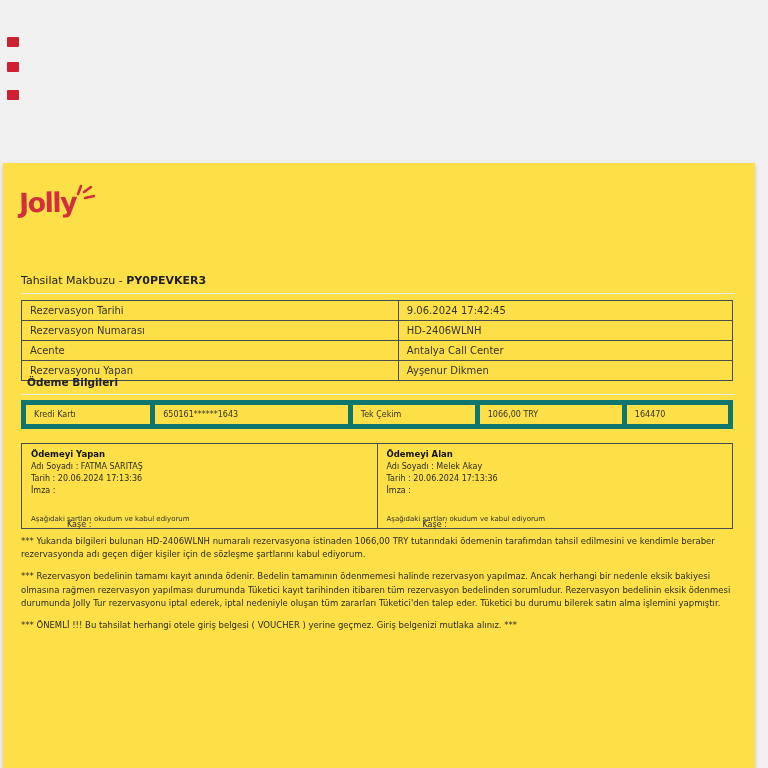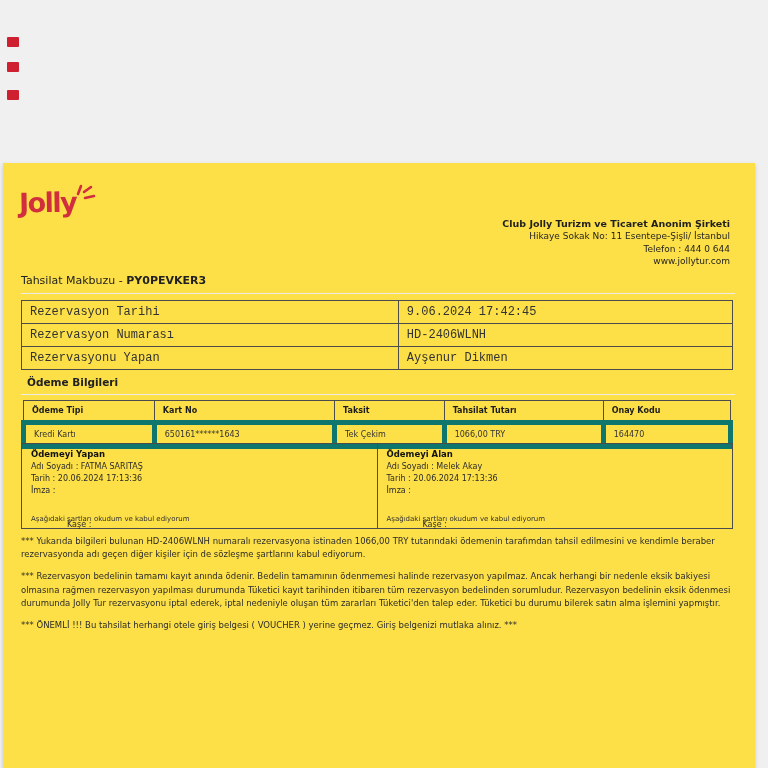--- a/index.html
+++ b/index.html
@@ -33,21 +33,21 @@
   }
   .company-name{font-weight:bold;font-size:9.5px;}
 
   
   .doc-title{position:absolute;left:18px;top:111px;font-size:11px;color:#222;}
   .doc-title .code{font-weight:bold;}
   .title-rule{position:absolute;left:18px;right:20px;top:130px;border-top:1px solid #ececec;}
 
   
   table{border-collapse:collapse;}
-  .res-table{position:absolute;left:18px;top:137px;width:712px;font-size:12px;color:#333;font-family:Liberation Mono, monospace;}
+  .res-table{position:absolute;left:18px;top:137px;width:712px;font-size:10px;color:#333;}
   .res-table td{border:1px solid #4c4c4c;padding:4px 8px;height:8px;}
   .res-label{width:53%;}
 
   .section-title{position:absolute;left:24px;top:213px;font-size:10.5px;font-weight:bold;color:#222;}
   .section-rule{position:absolute;left:18px;right:20px;top:231px;border-top:1px solid #ececec;}
 
   .pay-table{position:absolute;left:18px;top:237px;width:712px;font-size:8px;color:#333;}
   .pay-table th{border:1px solid #4c4c4c;padding:5px 8px;text-align:left;font-size:8px;font-weight:bold;color:#1d1d1d;}
   .pay-table td{border:5px solid #0f766e;padding:5px 8px;height:9px;}
   .c1{width:18.5%;} .c2{width:25.5%;} .c3{width:15.5%;} .c4{width:22.5%;} .c5{width:18%;}
@@ -82,59 +82,50 @@
     <span class="logo-text">Jolly</span>
     <svg class="logo-rays" width="22" height="20" viewBox="0 0 22 20">
       <g stroke="#d12e3e" stroke-width="2.6" stroke-linecap="round" fill="none">
         <path d="M4 11 L7 3"></path>
         <path d="M10 9 L17 4"></path>
         <path d="M11 15 L20 13"></path>
       </g>
     </svg>
   </div>
 
-  <div class="company">
-    <div class="company-name">Club Jolly Turizm ve Ticaret Anonim Şirketi</div>
-    <div>Hikaye Sokak No: 11 Esentepe-Şişli/ İstanbul</div>
-    <div>Telefon : 444 0 644</div>
-    <div>www.jollytur.com</div>
-  </div>
 
   <div class="doc-title"><span>Tahsilat Makbuzu - </span><span class="code">PY0PEVKER3</span></div>
   <div class="title-rule"></div>
 
   <table class="res-table">
     <tbody>
         <tr>
       <td class="res-label">Rezervasyon Tarihi</td>
       <td>9.06.2024 17:42:45</td>
     </tr>
     <tr>
       <td class="res-label">Rezervasyon Numarası</td>
       <td>HD-2406WLNH</td>
     </tr>
     <tr>
+      <td class="res-label">Acente</td>
+      <td>Antalya Call Center</td>
+    </tr>
+    <tr>
       <td class="res-label">Rezervasyonu Yapan</td>
       <td>Ayşenur Dikmen</td>
     </tr>
   </tbody>
     </table>
 
   <div class="section-title">Ödeme Bilgileri</div>
   <div class="section-rule"></div>
 
   <table class="pay-table">
     <tbody>
-        <tr>
-      <th class="c1">Ödeme Tipi</th>
-      <th class="c2">Kart No</th>
-      <th class="c3">Taksit</th>
-      <th class="c4">Tahsilat Tutarı</th>
-      <th class="c5">Onay Kodu</th>
-    </tr>
     <tr>
       <td>Kredi Kartı</td>
       <td>650161******1643</td>
       <td>Tek Çekim</td>
       <td>1066,00 TRY</td>
       <td>164470</td>
     </tr>
   </tbody>
     </table>
 

